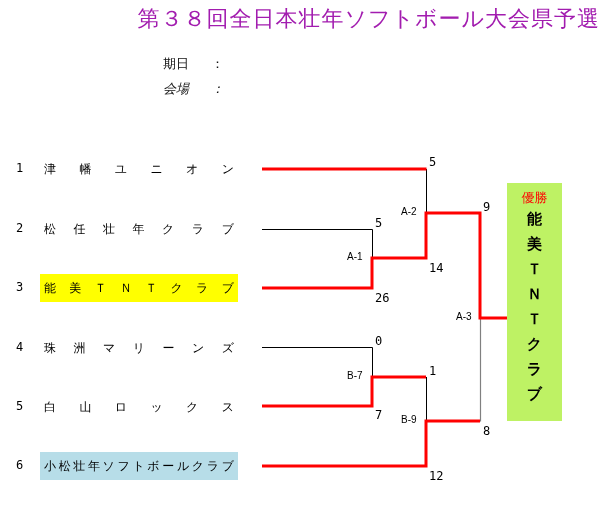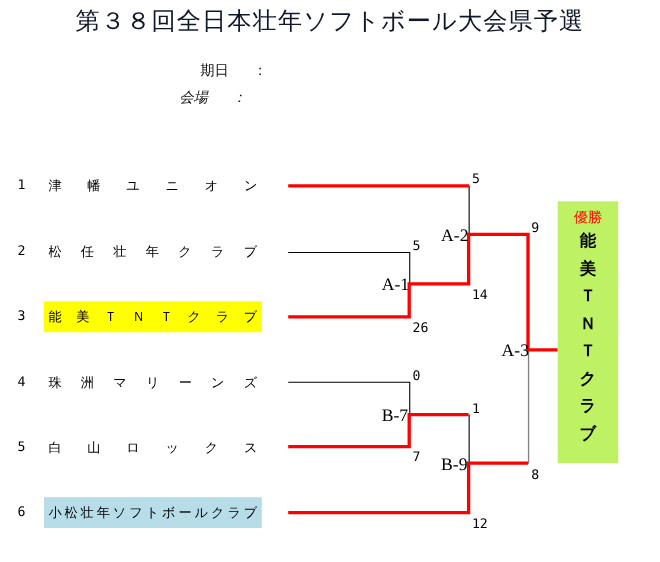--- a/index.html
+++ b/index.html
@@ -1,47 +1,47 @@
 <!DOCTYPE html>
 <html><head>
 <meta charset="utf-8">
 <style>
   html, body { margin: 0; padding: 0; background: #ffffff; }
   body { width: 600px; height: 511px; position: relative; overflow: hidden;
          font-family: "DejaVu Serif", "Liberation Serif", serif; color: #000; }
-  .title { position: absolute; left: 0; top: 4px; width: 600px; text-align: center;
-           font-size: 22px; letter-spacing: 1px; color: #0f172a; }
+  .title { position: absolute; left: 0; top: 4px; width: 600px; text-align: right;
+           font-size: 22px; letter-spacing: 1px; color: #a21caf; }
   .info { position: absolute; font-size: 13px; font-family: "DejaVu Sans", sans-serif; color: #111; }
   .info .lbl { position: absolute; left: 0; white-space: nowrap; }
   .info .colon { position: absolute; left: 48px; }
   .info .val { position: absolute; left: 80px; white-space: nowrap; }
   .team { position: absolute; left: 0; height: 28px; }
   .team .num { position: absolute; left: 16px; top: 6px; font-size: 12px; font-family: "DejaVu Sans Mono", monospace; }
   .team .name { position: absolute; left: 40px; top: 0; width: 198px; height: 28px;
                 display: flex; justify-content: space-between; align-items: center;
                 box-sizing: border-box; padding: 0 4px; font-size: 12px;
                 font-family: "DejaVu Sans", sans-serif; }
   .team .name.compact { justify-content: space-between; letter-spacing: 0; }
   .hl-yellow { background: #ffff00; }
   .hl-blue { background: #b7dde8; }
   svg.bracket { position: absolute; left: 0; top: 0; }
   .score { position: absolute; font-size: 12px; font-family: "DejaVu Sans Mono", monospace; }
-  .mlabel { position: absolute; font-size: 16px; font-family: Liberation Serif, serif; }
+  .mlabel { position: absolute; font-size: 10px; font-family: Liberation Sans, sans-serif; }
   .winner { position: absolute; left: 507px; top: 183px; width: 55px; height: 238px;
             background: #bef264; text-align: center; }
   .winner .wlabel { display: block; color: #ff0000; font-size: 13px; margin-top: 6px;
                     font-family: "DejaVu Sans", sans-serif; }
   .winner .wchar { display: block; font-size: 15px; font-weight: bold; height: 25px; line-height: 25px; }
 </style>
 </head>
 <body>
 
 <div class="title">第３８回全日本壮年ソフトボール大会県予選</div>
 
-<div class="info" style="left:163px; top:55px; width:300px; height:18px;margin-left:19px;">
+<div class="info" style="left:163px; top:55px; width:300px; height:18px;">
   <span class="lbl">期日</span>
   <span class="colon">：</span>
 </div>
 <div class="info" style="left:163px; top:80px; width:340px; height:18px;font-style:italic;">
   <span class="lbl">会場</span>
   <span class="colon">：</span>
 </div>
 
 <div class="team" style="top:155px;">
   <span class="num">1</span>

